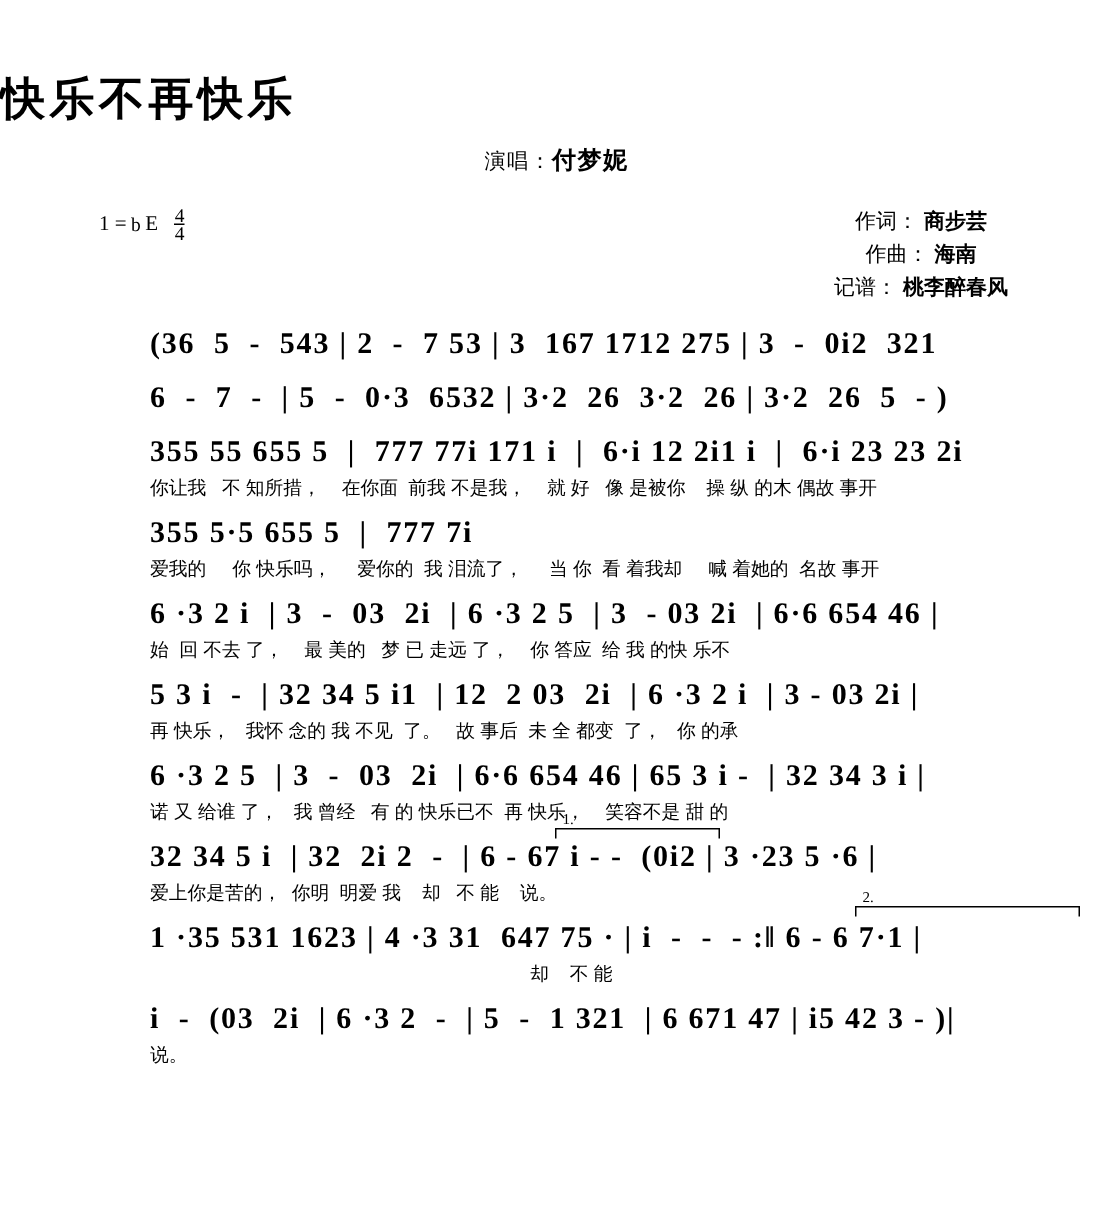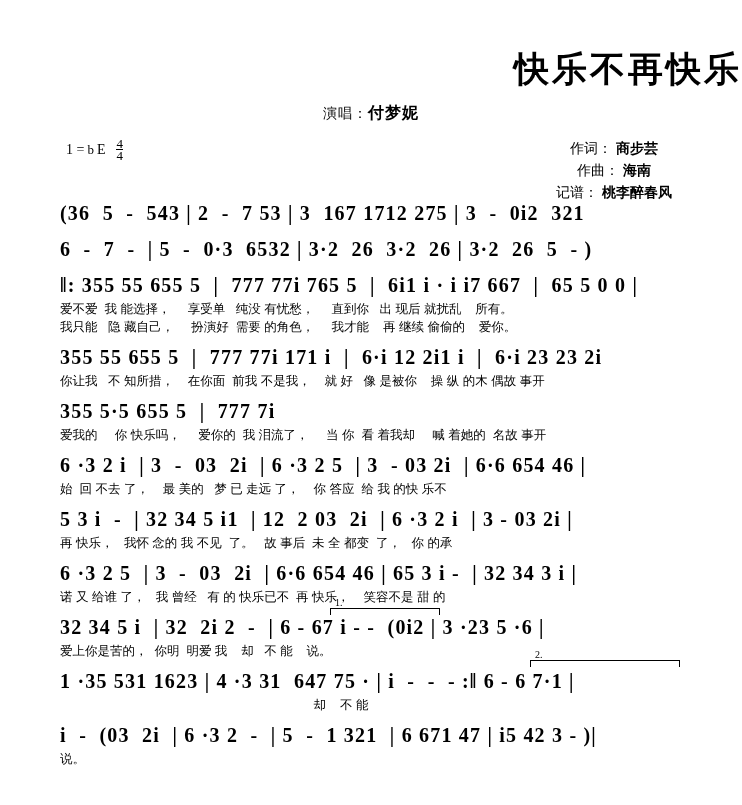--- a/index.html
+++ b/index.html
@@ -16,24 +16,24 @@
     overflow: hidden;
   }
   .sheet {
     position: relative;
     width: 742px;
     height: 805px;
     box-sizing: border-box;
     padding: 0;
   }
   .title {
-    text-align: right;
+    text-align: left;
     font-family: "Liberation Sans", sans-serif;
     font-weight: bold;
-    font-size: 35px;
+    font-size: 30px;
     letter-spacing: 3px;
     margin-top: 46px;
   }
   .singer {
     text-align: center;
     font-size: 15px;
     margin-top: 10px;
     letter-spacing: 1px;
   }
   .singer .label { font-size: 14px; }
@@ -66,22 +66,23 @@
     line-height: 11px;
     font-size: 13px;
     margin-left: 8px;
   }
   .timesig .num { display: block; }
   .timesig .den { display: block; border-top: 1px solid #000; }
 
   .music {
     position: absolute;
     left: 0;
-    top: 152px;
+    top: 168px;
     width: 690px;
+    padding-left: 40px;
   }
   .line {
     position: relative;
     padding: 0 60px;
     box-sizing: border-box;
     margin-bottom: 6px;
   }
   .notes {
     font-family: "Liberation Serif", serif;
     font-size: 20px;
@@ -149,25 +150,20 @@
   <div class="music">
 
     <div class="line">
       <div class="notes">(36  5  -  543 | 2  -  7 53 | 3  167 1712 275 | 3  -  0i2  321</div>
     </div>
 
     <div class="line">
       <div class="notes">6  -  7  -  | 5  -  0·3  6532 | 3·2  26  3·2  26 | 3·2  26  5  - )</div>
     </div>
 
-    <div class="line">
-      <div class="notes">‖: 355 55 655 5  |  777 77i 765 5  |  6i1 i · i i7 667  |  65 5 0 0 |</div>
-      <div class="lyrics">爱不爱  我 能选择，     享受单   纯没 有忧愁，     直到你   出 现后 就扰乱    所有。</div>
-      <div class="lyrics2">我只能   隐 藏自己，     扮演好  需要 的角色，     我才能    再 继续 偷偷的    爱你。</div>
-    </div>
 
     <div class="line">
       <div class="notes">355 55 655 5  |  777 77i 171 i  |  6·i 12 2i1 i  |  6·i 23 23 2i</div>
       <div class="lyrics">你让我   不 知所措，    在你面  前我 不是我，    就 好   像 是被你    操 纵 的木 偶故 事开</div>
     </div>
 
     <div class="line">
       <div class="notes">355 5·5 655 5  |  777 7i</div>
       <div class="lyrics">爱我的     你 快乐吗，     爱你的  我 泪流了，     当 你  看 着我却     喊 着她的  名故 事开</div>
     </div>

